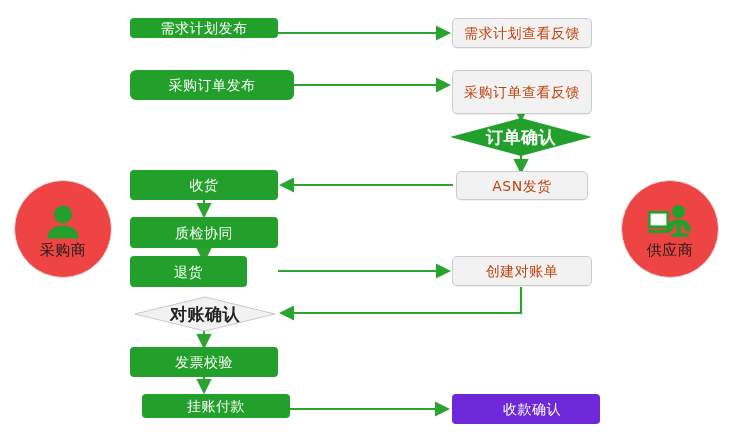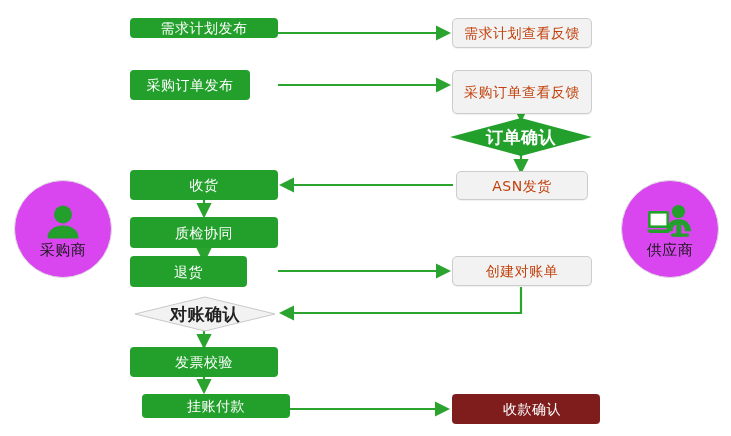--- a/index.html
+++ b/index.html
@@ -45,21 +45,21 @@
     border-radius: 4px;
   }
   .node-gray {
     background: #f2f2f2;
     color: #c2410c;
     border: 1px solid #cccccc;
     border-radius: 5px;
     box-shadow: 0 1px 1px rgba(0,0,0,0.06);
   }
   .node-orange {
-    background: #7f1d1d;
+    background: #6d28d9;
     color: #ffffff;
     border-radius: 4px;
     padding-left: 12px;
   }
 
   
   .diamond {
     position: absolute;
     z-index: 3;
   }
@@ -84,21 +84,21 @@
   }
   .diamond-green .dlabel { color: #ffffff; }
   .diamond-white .dlabel { color: #222222; }
 
   
   .actor {
     position: absolute;
     width: 96px;
     height: 96px;
     border-radius: 50%;
-    background: #d946ef;
+    background: #ef4444;
     border: 1px solid #e0e0e0;
     display: flex;
     flex-direction: column;
     align-items: center;
     justify-content: center;
     z-index: 3;
   }
   .actor .actor-icon {
     width: 48px;
     height: 42px;
@@ -175,21 +175,21 @@
 
         <path d="M31.5 15.2c-6.4 0-10.6 3.8-11.6 9.2l-0.5 2.8h6.2l0.4-2.6c0.3-2 1.5-3.4 3.3-4v12.2h5v-12.2c1.8 0.6 3 2 3.3 4l0.4 2.6h6.2l-0.5-2.8c-1-5.4-5.2-9.2-11.6-9.2z" fill="#22a02b"></path>
         <rect x="24" y="29.5" width="18" height="3.2" rx="1.2" fill="#22a02b"></rect>
       </svg>
     </span>
     <span class="actor-label">供应商</span>
   </div>
 
   <div class="node node-green" style="left:130px; top:18px; width:148px; height:20px;">需求计划发布</div>
 
-  <div class="node node-green" style="left:130px; top:70px; width:120px; height:30px;">采购订单发布</div>
+  <div class="node node-green" style="left:130px; top:70px; width:164px; height:30px;border-radius:6px;">采购订单发布</div>
 
   <div class="node node-green" style="left:130px; top:170px; width:148px; height:30px;">收货</div>
 
   <div class="node node-green" style="left:130px; top:217px; width:148px; height:31px;">质检协同</div>
 
   <div class="node node-green" style="left:130px; top:256px; width:117px; height:31px;">退货</div>
 
   <div class="diamond diamond-white" style="left:134px; top:296px; width:142px; height:36px;">
     <svg width="142" height="36" viewBox="0 0 142 36" xmlns="http://www.w3.org/2000/svg">
       <polygon points="71,1 141,18 71,35 1,18" fill="#f2f2f2" stroke="#c9c9c9" stroke-width="1"></polygon>

